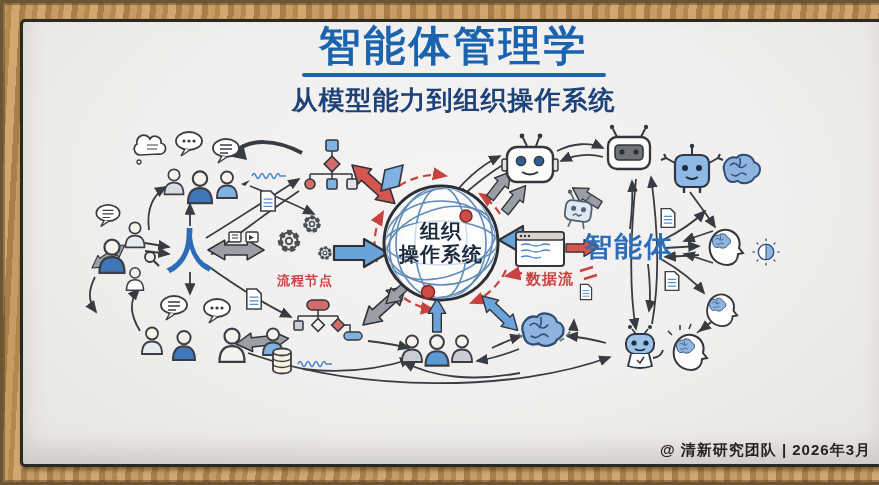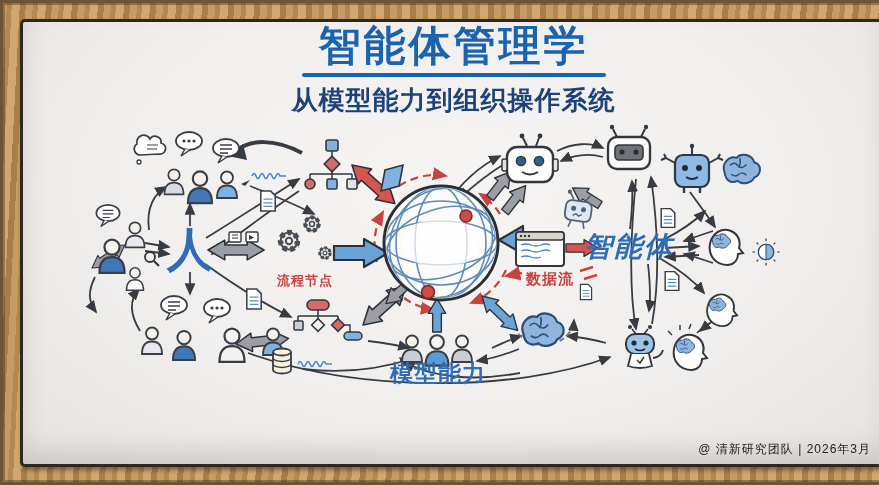--- a/index.html
+++ b/index.html
@@ -13,24 +13,24 @@
     border:3px solid #2c2archive8222; border:3px solid #2c2822;border-radius:5px;
     box-shadow:inset 0 -14px 22px rgba(90,85,78,.18), 2px 3px 4px rgba(30,20,8,.45);}
   .lbl{position:absolute;transform:translate(-50%,-50%);white-space:nowrap;font-weight:bold;}
   .header{position:absolute;left:0;right:0;top:24px;text-align:center;}
   .title{font-size:42px;font-weight:800;letter-spacing:3px;color:#1a63af;line-height:1.05;}
   .underline{width:304px;height:4px;background:#1a63af;margin:5px auto 6px;border-radius:2px;}
   .subtitle{font-size:26px;font-weight:700;letter-spacing:1px;color:#1d4179;}
   .ren{left:190px;top:250px;font-size:46px;color:#2e6cb8;}
   .liucheng{left:305px;top:281px;font-size:13px;color:#c84140;letter-spacing:1px;}
   .shuju{left:550px;top:279px;font-size:15px;color:#c84140;letter-spacing:1px;}
-  .zhineng{left:629px;top:247px;font-size:28px;color:#2e6cb8;letter-spacing:2px;font-style:italic;}
+  .zhineng{left:629px;top:247px;font-size:28px;color:#2e6cb8;letter-spacing:2px;}
   .moxing{left:438px;top:373px;font-size:23px;color:#2e6cb8;letter-spacing:1px;}
   .globe-label{left:441px;top:243px;font-size:20px;color:#1c2a3e;text-align:center;line-height:1.15;letter-spacing:1px;}
-  .watermark{position:absolute;right:36px;top:441px;font-size:12px;font-weight:normal;color:#26221e;letter-spacing:1px;}
+  .watermark{position:absolute;right:36px;top:441px;font-size:15px;font-weight:bold;color:#26221e;letter-spacing:1px;}
   svg.canvas{position:absolute;left:0;top:0;}
 </style>
 </head>
 <body>
 
 <div class="stage">
   <div class="board"></div>
 
   <svg class="canvas" width="879" height="485" viewBox="0 0 879 485">
     <defs>
@@ -354,15 +354,18 @@
   <div class="header">
     <div class="title">智能体管理学</div>
     <div class="underline"></div>
     <div class="subtitle">从模型能力到组织操作系统</div>
   </div>
 
   <div class="lbl ren">人</div>
   <div class="lbl liucheng">流程节点</div>
   <div class="lbl shuju">数据流</div>
   <div class="lbl zhineng">智能体</div>
-  <div class="lbl moxing">模型能力</div>
+  <div class="lbl globe-label">
+    <div>组织</div>
+    <div>操作系统</div>
+  </div>
   <div class="watermark">@ 清新研究团队 | 2026年3月</div>
 </div>
 
 </body></html>

